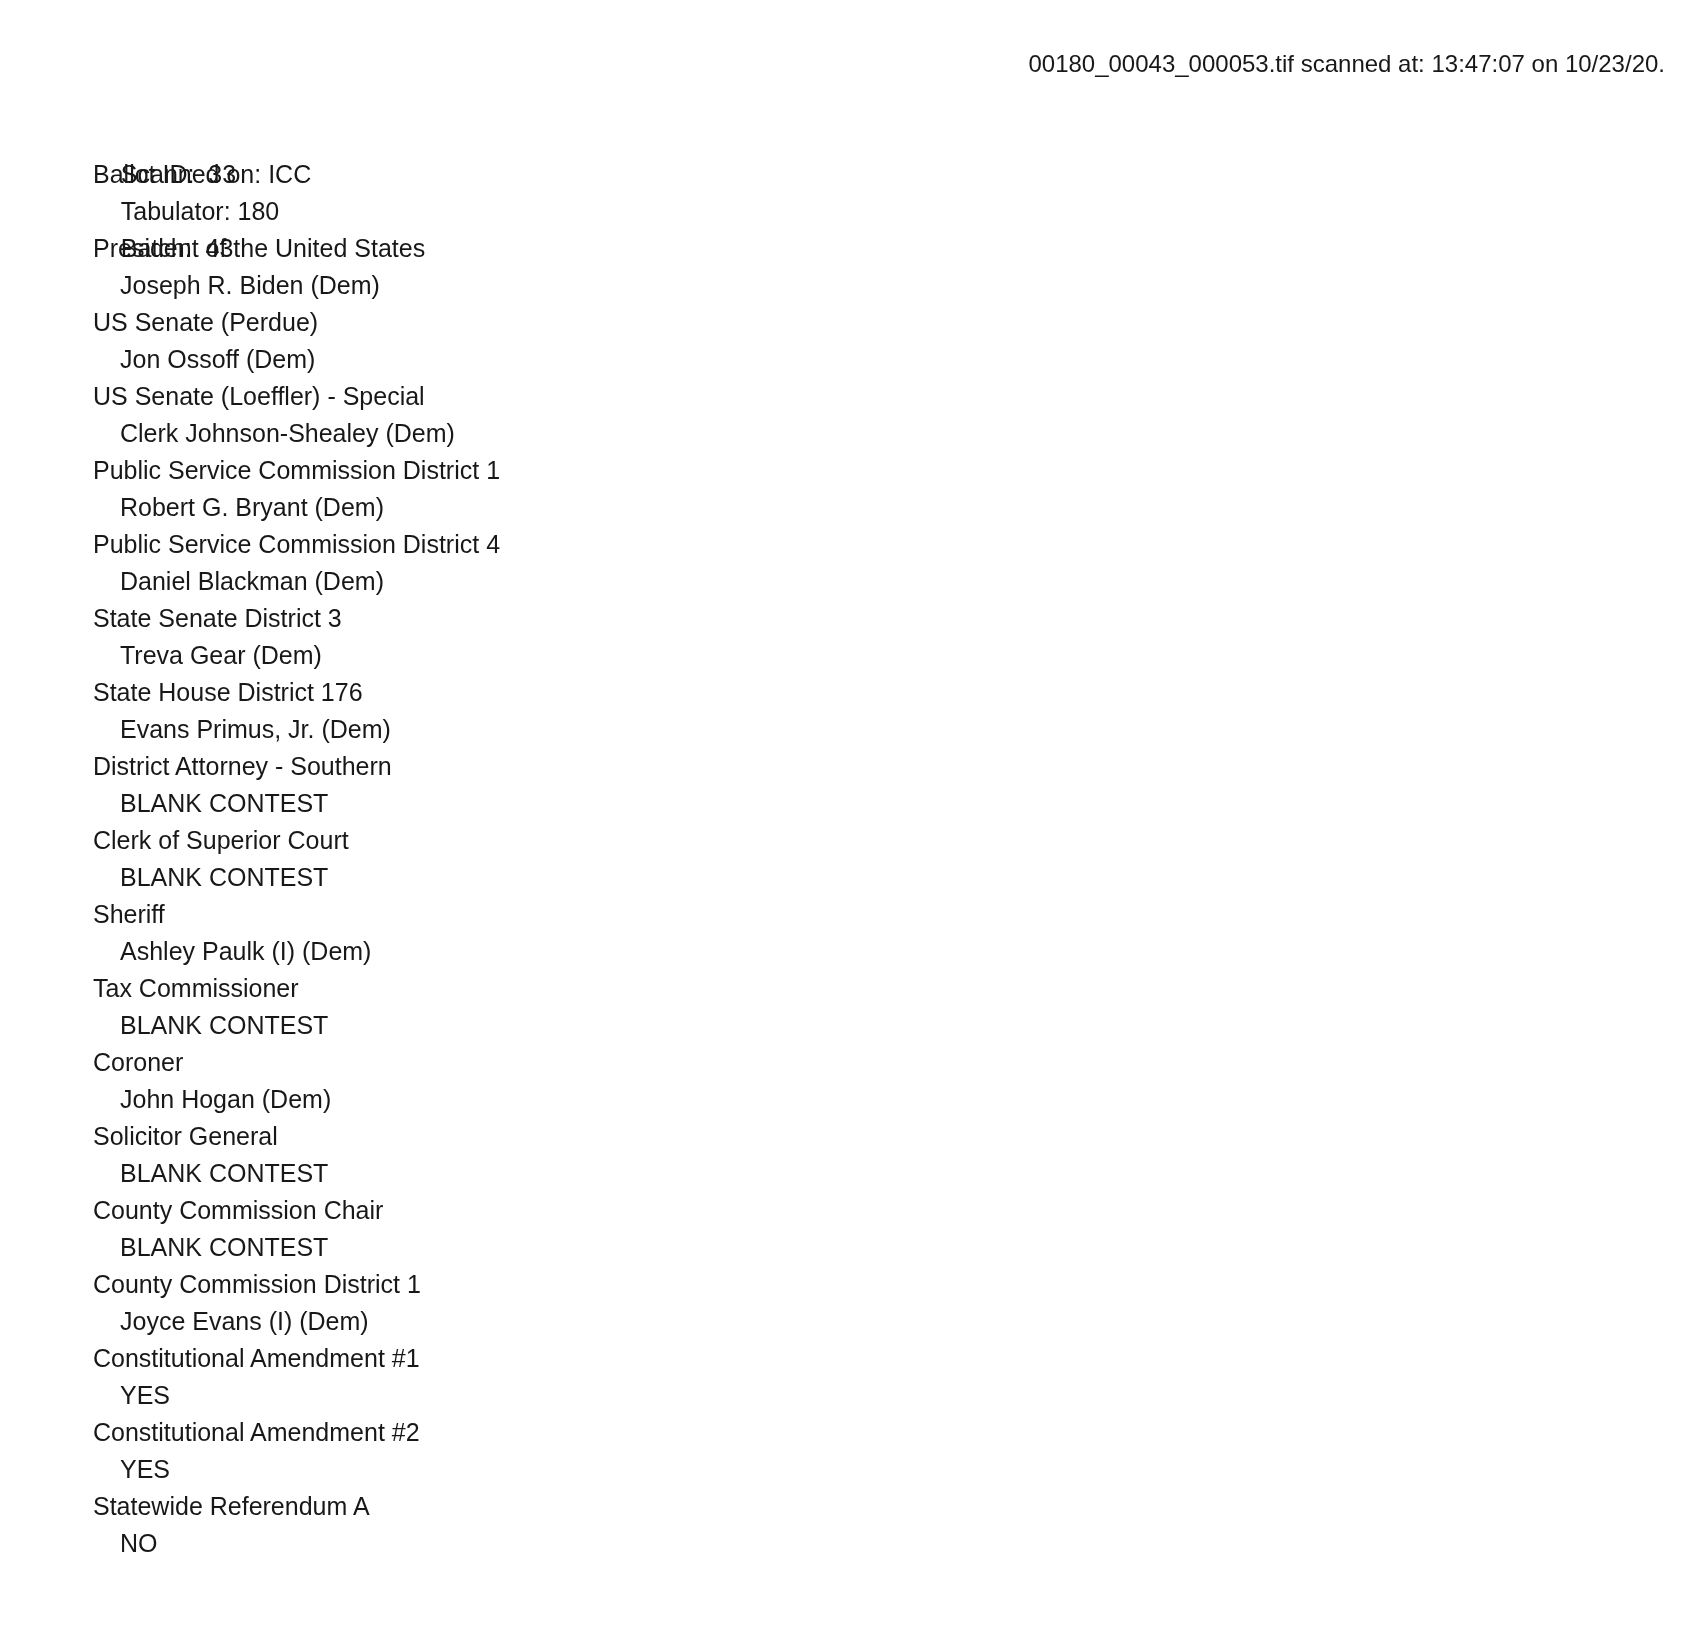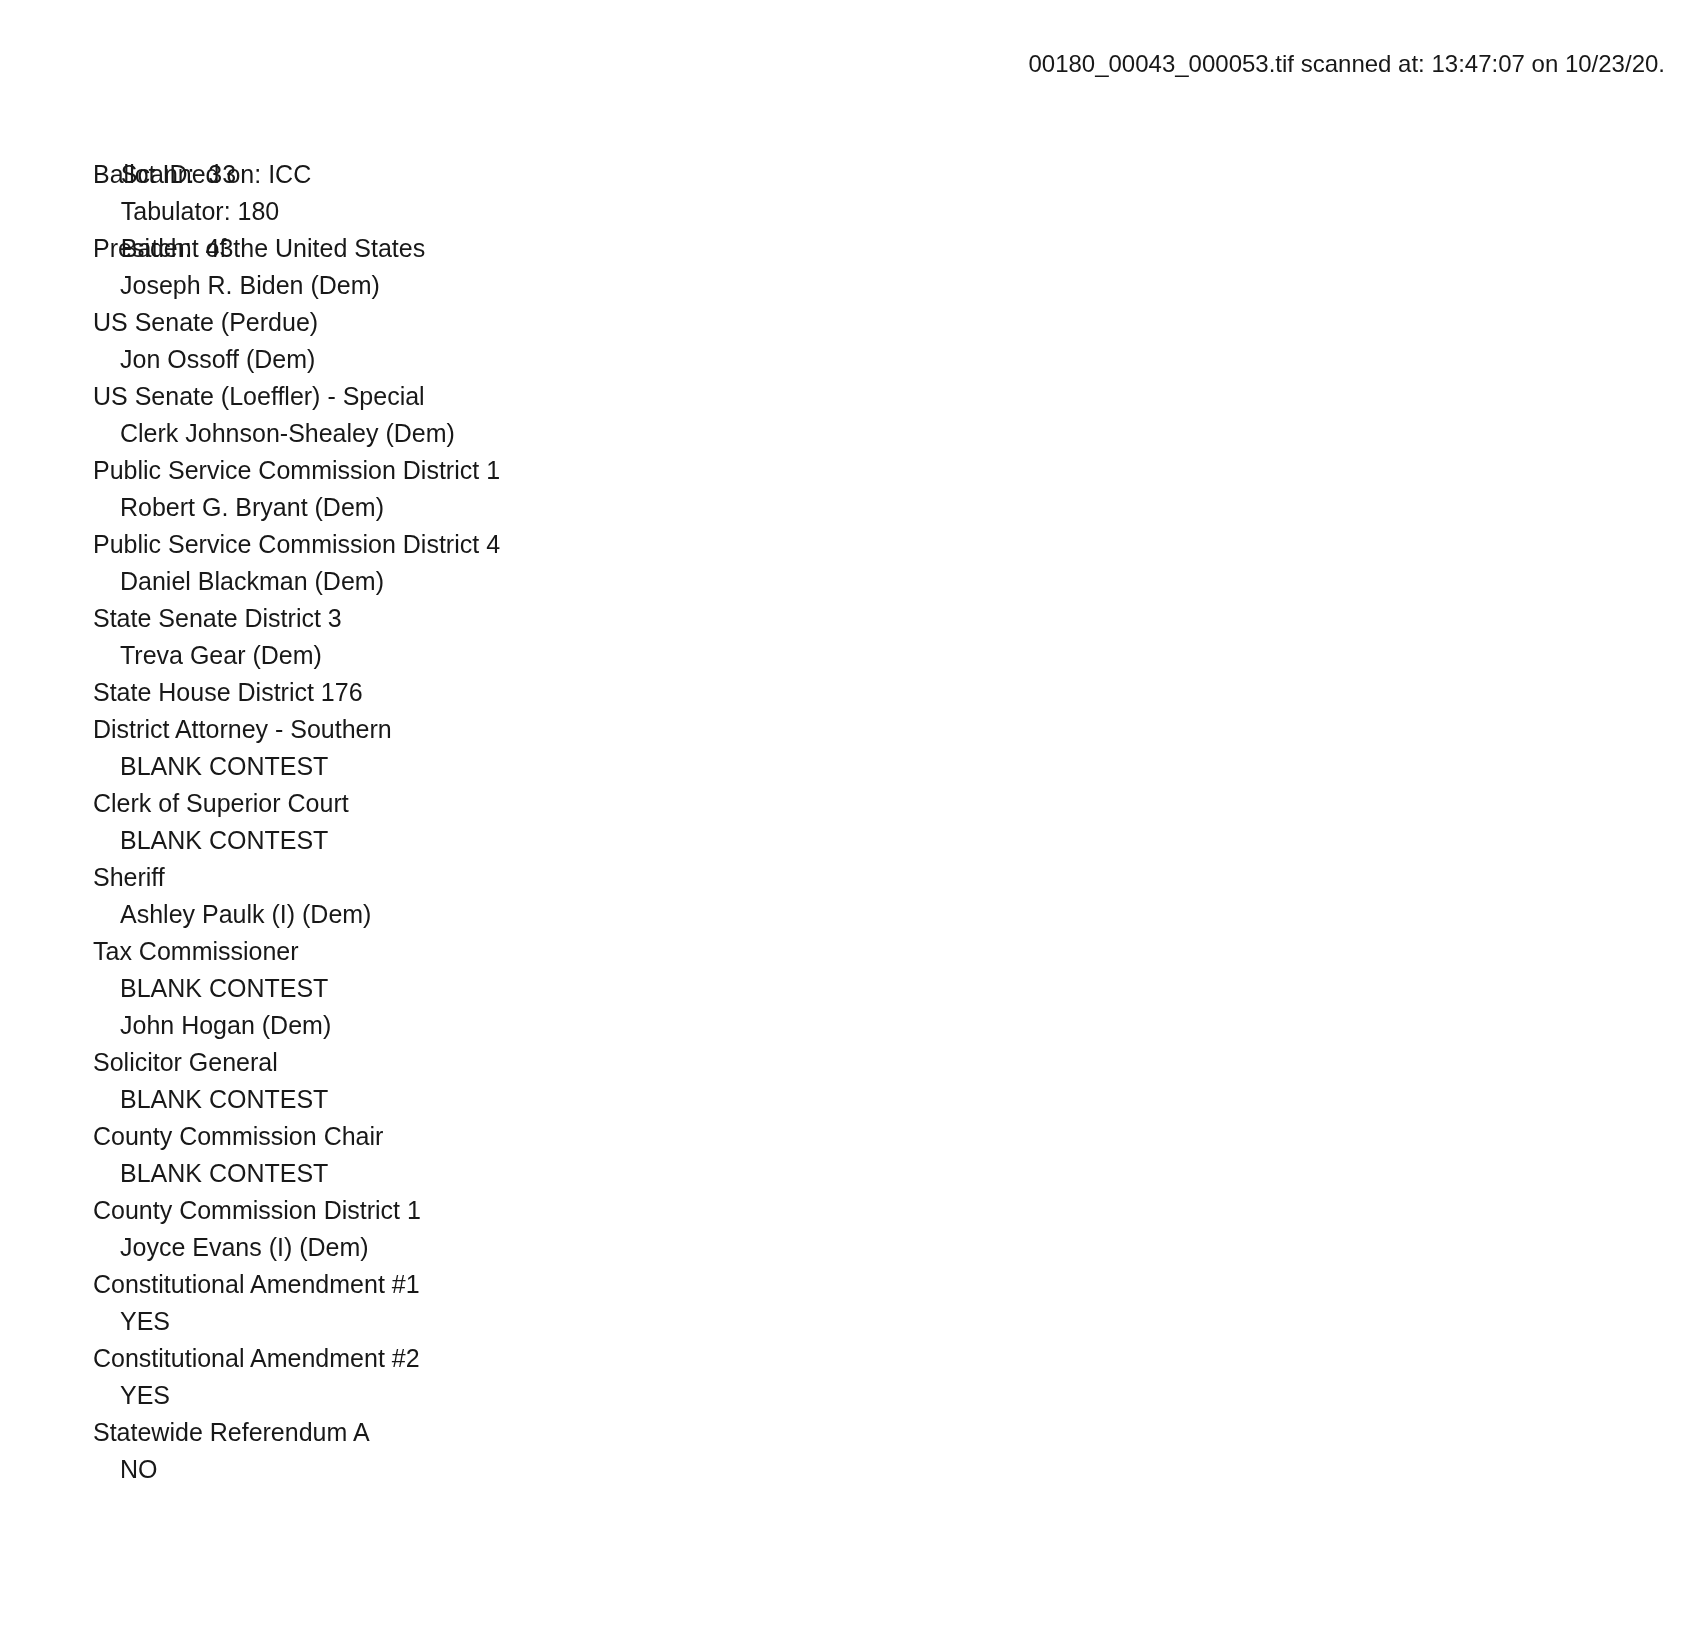--- a/index.html
+++ b/index.html
@@ -86,20 +86,21 @@
   </div>
 
 
   <div class="contest">
     <div class="line contest-title">State Senate District 3</div>
     <div class="line contest-selection">Treva Gear (Dem)</div>
   </div>
 
   <div class="contest">
     <div class="line contest-title">State House District 176</div>
+    <div class="line contest-selection">Evans Primus, Jr. (Dem)</div>
   </div>
 
   <div class="contest">
     <div class="line contest-title">District Attorney - Southern</div>
     <div class="line contest-selection">BLANK CONTEST</div>
   </div>
 
   <div class="contest">
     <div class="line contest-title">Clerk of Superior Court</div>
     <div class="line contest-selection">BLANK CONTEST</div>
@@ -109,20 +110,21 @@
     <div class="line contest-title">Sheriff</div>
     <div class="line contest-selection">Ashley Paulk (I) (Dem)</div>
   </div>
 
   <div class="contest">
     <div class="line contest-title">Tax Commissioner</div>
     <div class="line contest-selection">BLANK CONTEST</div>
   </div>
 
   <div class="contest">
+    <div class="line contest-title">Coroner</div>
     <div class="line contest-selection">John Hogan (Dem)</div>
   </div>
 
   <div class="contest">
     <div class="line contest-title">Solicitor General</div>
     <div class="line contest-selection">BLANK CONTEST</div>
   </div>
 
   <div class="contest">
     <div class="line contest-title">County Commission Chair</div>

